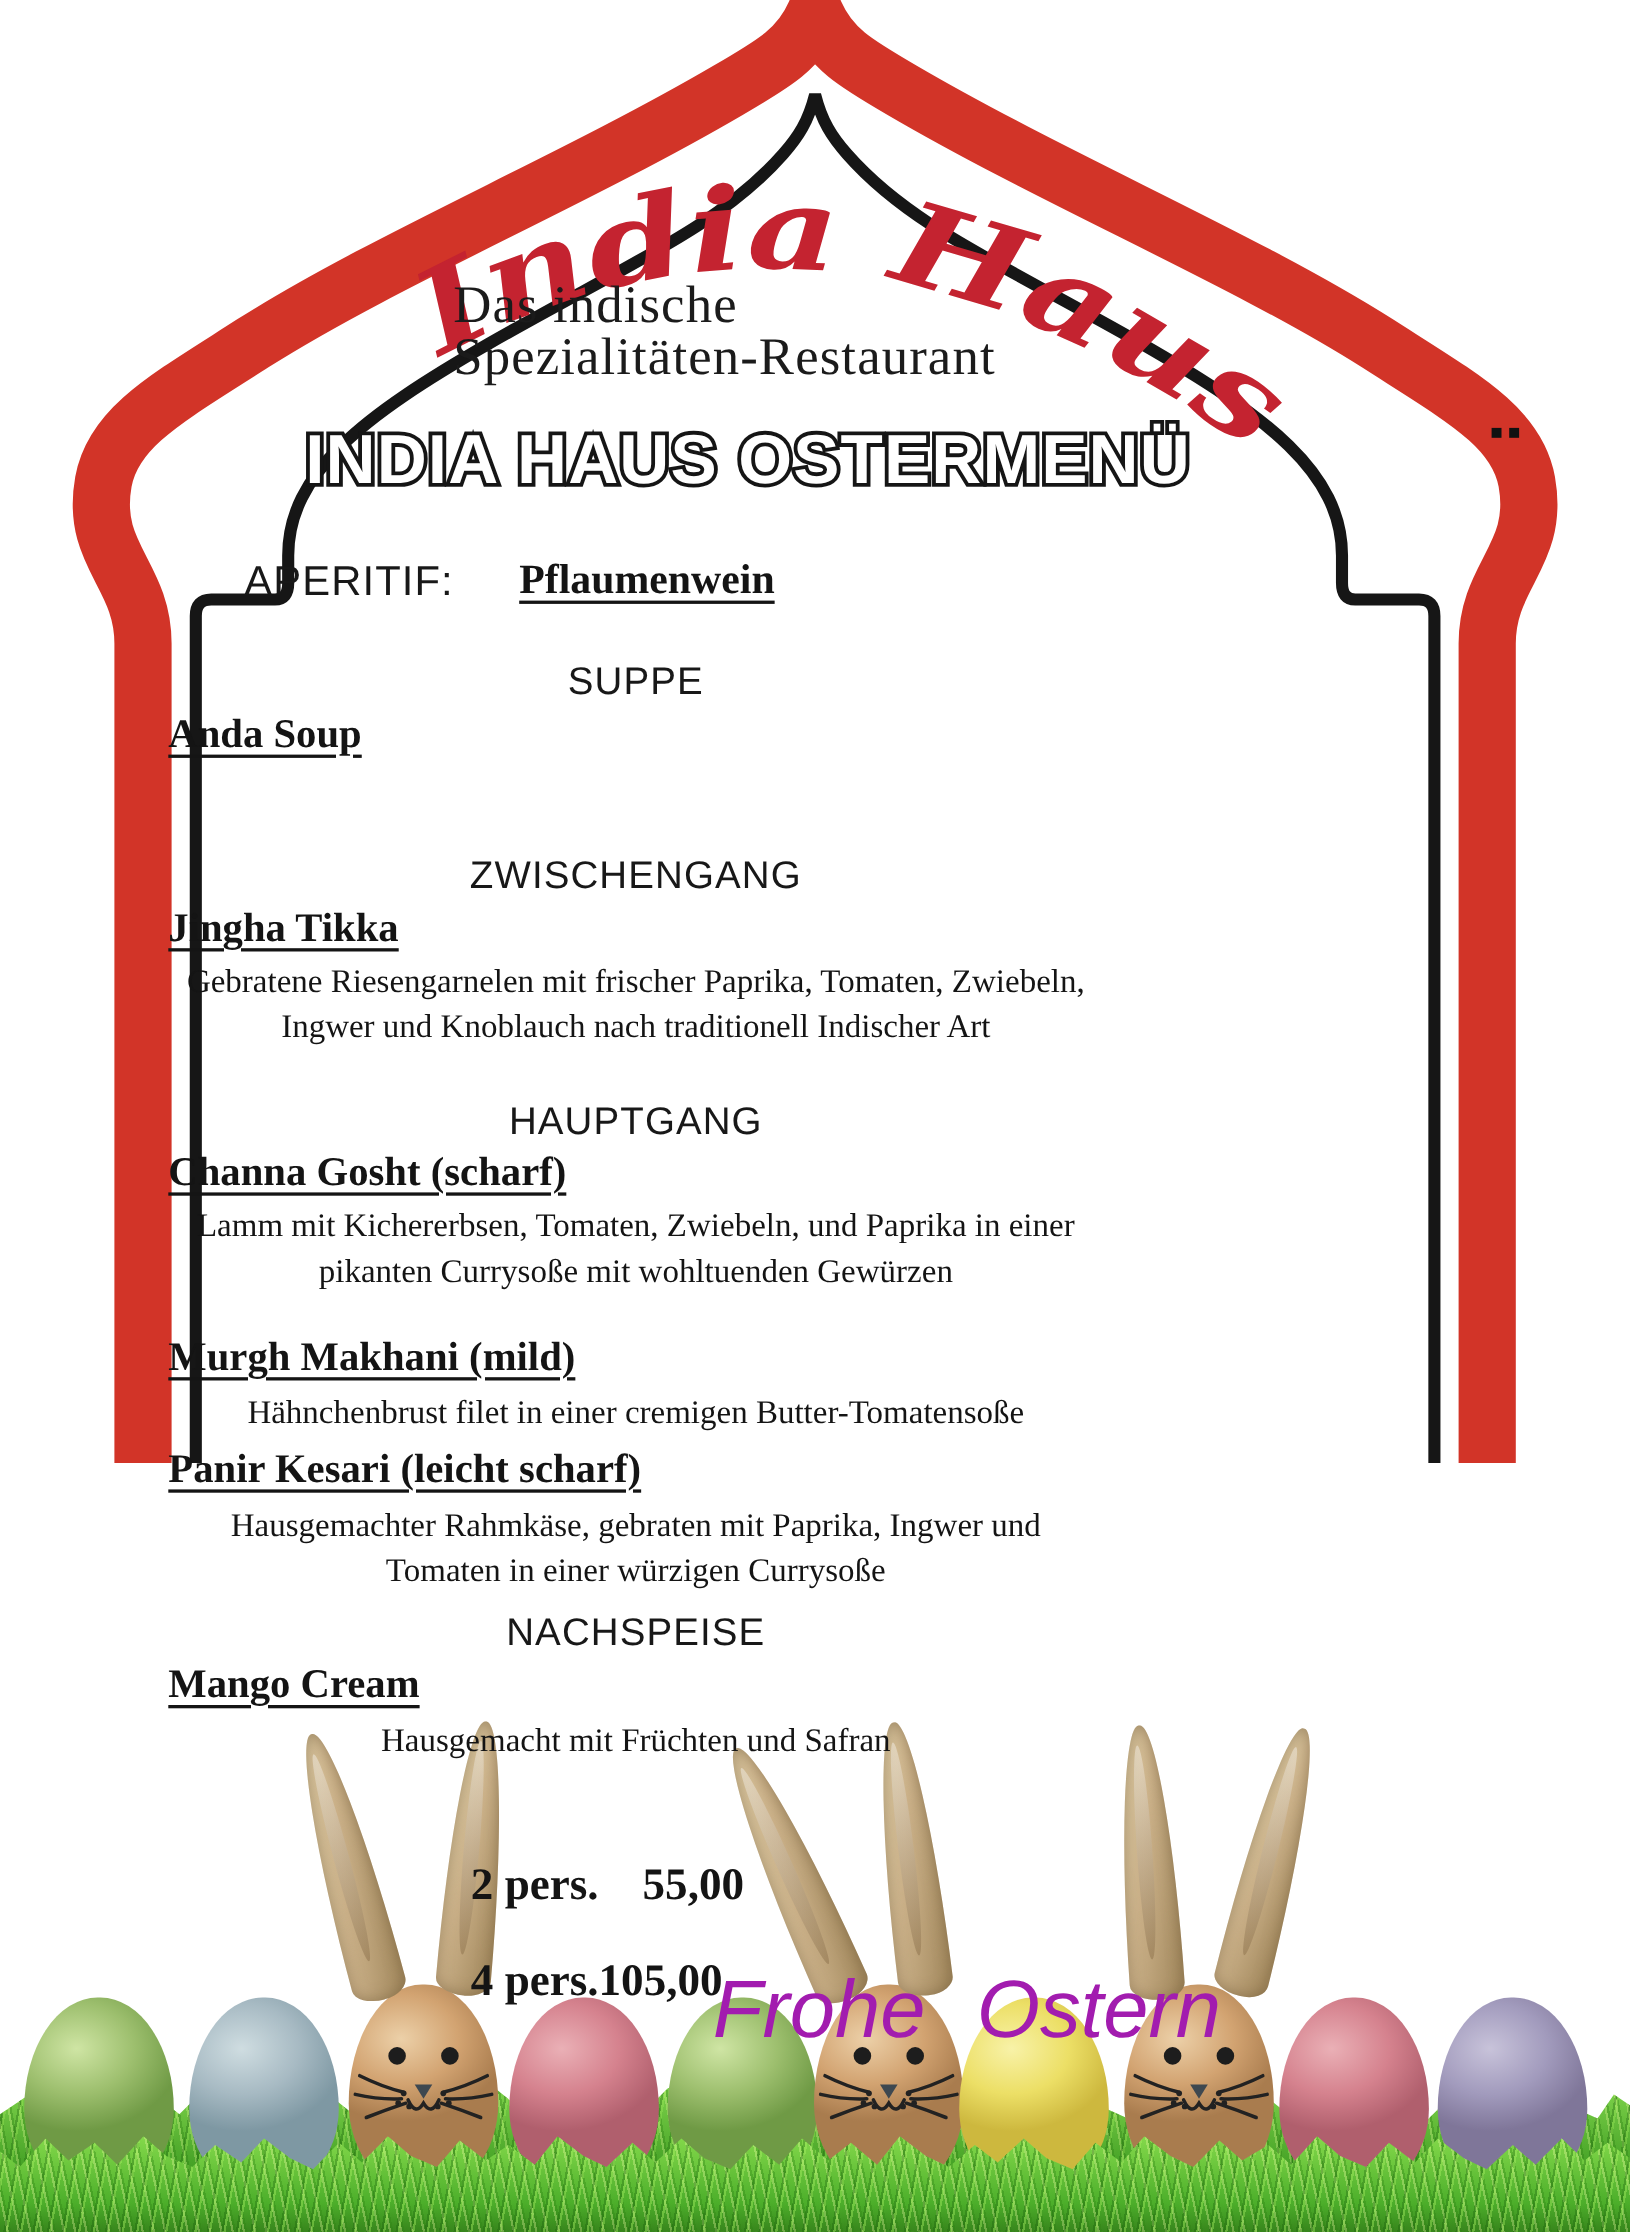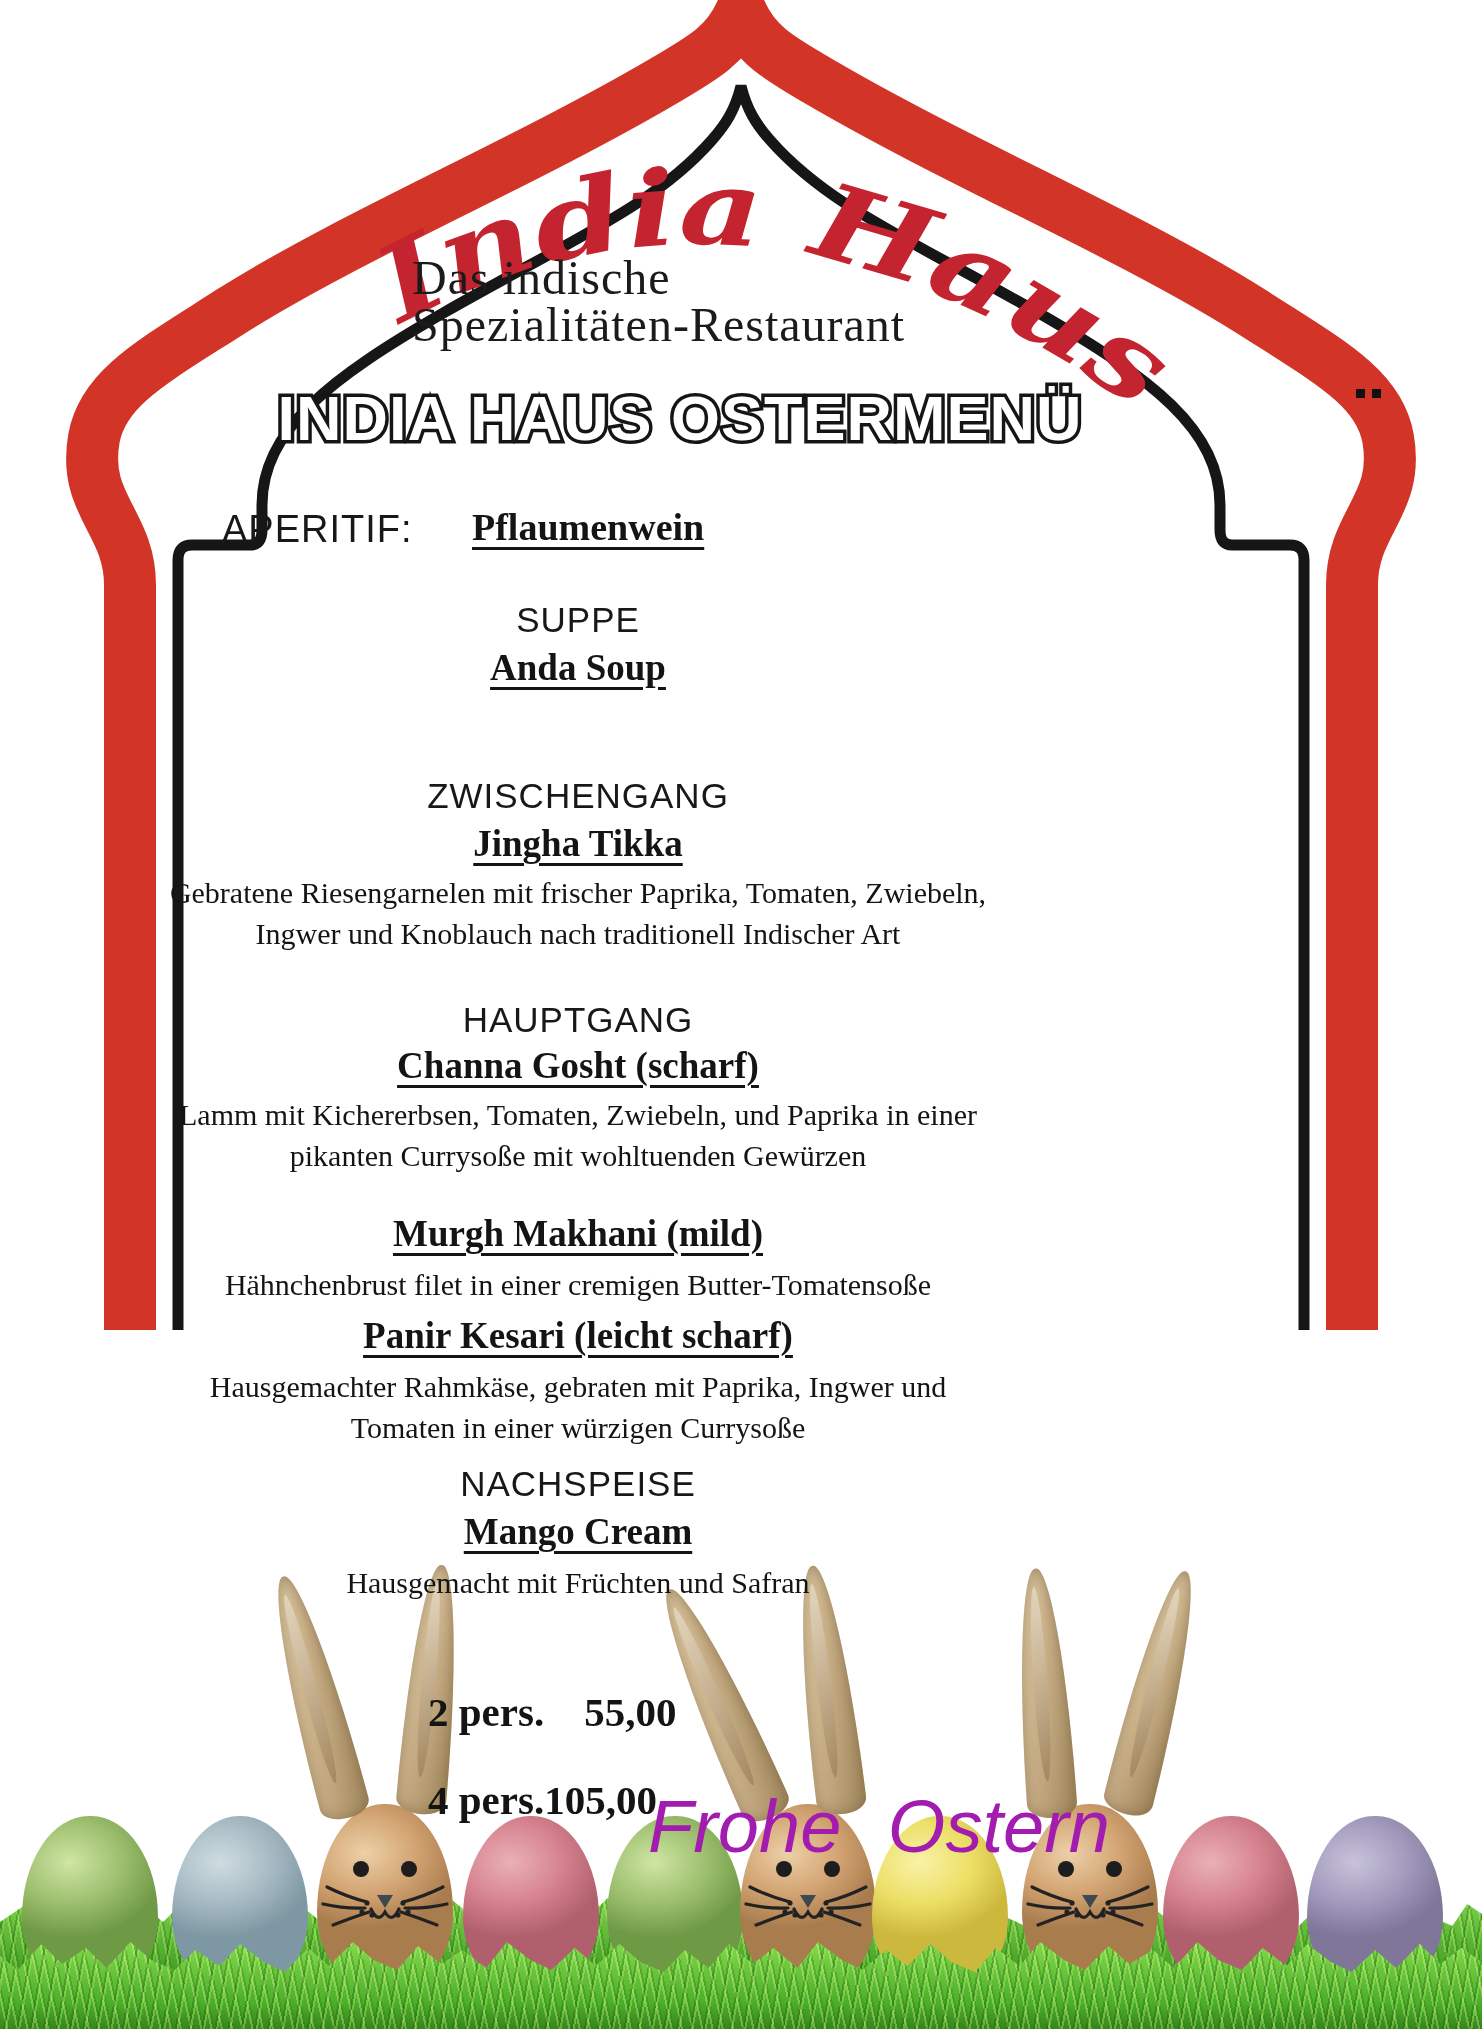--- a/index.html
+++ b/index.html
@@ -13,21 +13,21 @@
   .abs{position:absolute;}
   
   .logo-sub{left:412px;width:610px;text-align:left;font-family:"Liberation Serif",serif;
             font-size:48px;letter-spacing:1px;color:#1b1b1b;z-index:3;}
   .main-title{left:230px;width:900px;top:382px;text-align:center;z-index:3;
       font-family:"Liberation Sans",sans-serif;font-weight:700;font-size:63px;letter-spacing:1px;
       color:#fff;-webkit-text-stroke:7px #151515;paint-order:stroke fill;white-space:nowrap;}
   
   .course-head{left:153px;width:850px;text-align:center;z-index:3;
       font-family:"Liberation Sans",sans-serif;font-size:35px;letter-spacing:1px;color:#181818;}
-  .dish{left:153px;width:850px;text-align:center;z-index:3;font-weight:700;font-size:37px;
+  .dish{left:153px;width:850px;text-align:left;z-index:3;font-weight:700;font-size:37px;
       text-decoration:underline;text-decoration-thickness:3px;text-underline-offset:7px;}
   .desc{left:128px;width:900px;text-align:center;z-index:3;font-size:30px;line-height:41px;}
   .aperitif-label{left:222px;top:508px;z-index:3;font-family:"Liberation Sans",sans-serif;
       font-size:38px;letter-spacing:1px;color:#181818;text-align:right;}
   .aperitif-value{left:472px;top:505px;z-index:3;font-weight:700;font-size:38px;
       text-decoration:underline;text-decoration-thickness:3px;text-underline-offset:7px;}
   .price-row{left:428px;z-index:4;font-weight:700;font-size:41px;white-space:nowrap;text-align:right;}
   .price-row .amt1{margin-left:40px;} .price-row .amt2{}
   .greeting{left:648px;top:1784px;width:560px;z-index:4;font-family:Liberation Sans, sans-serif;
       font-style:italic;font-size:74px;word-spacing:26px;color:#a21caf;white-space:nowrap;}

